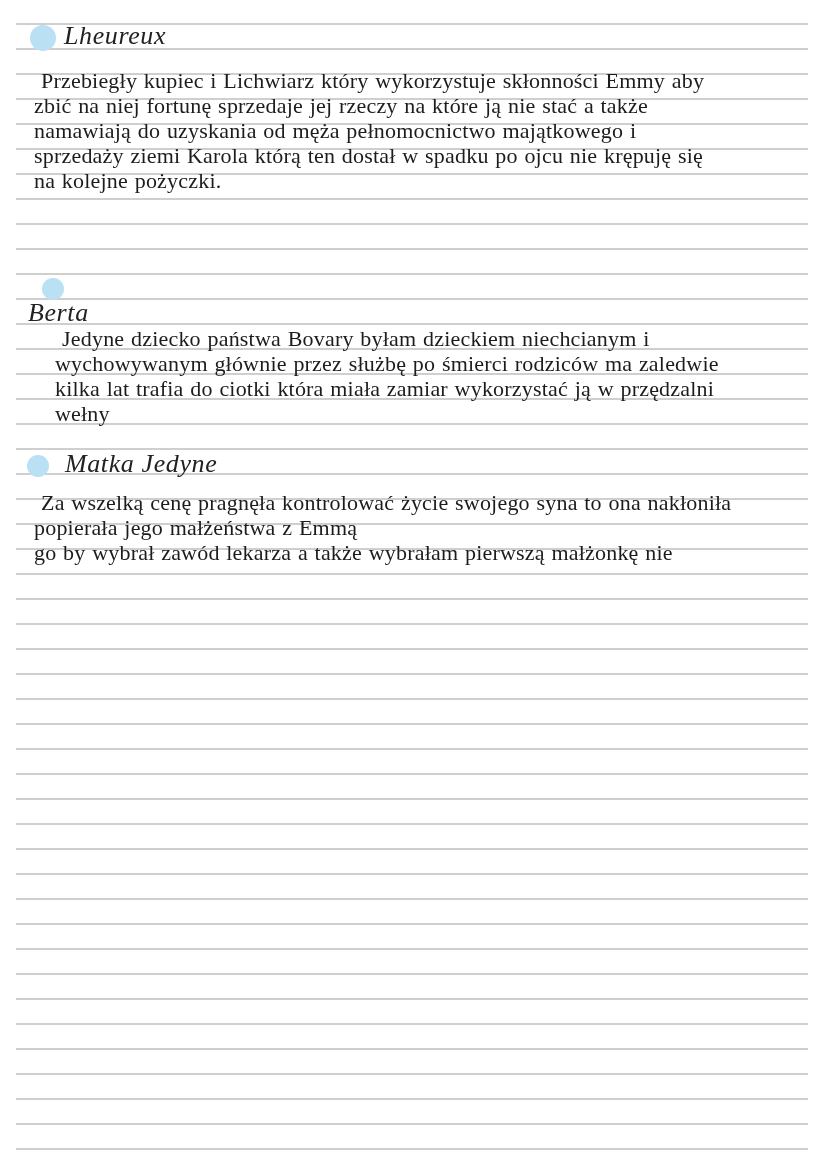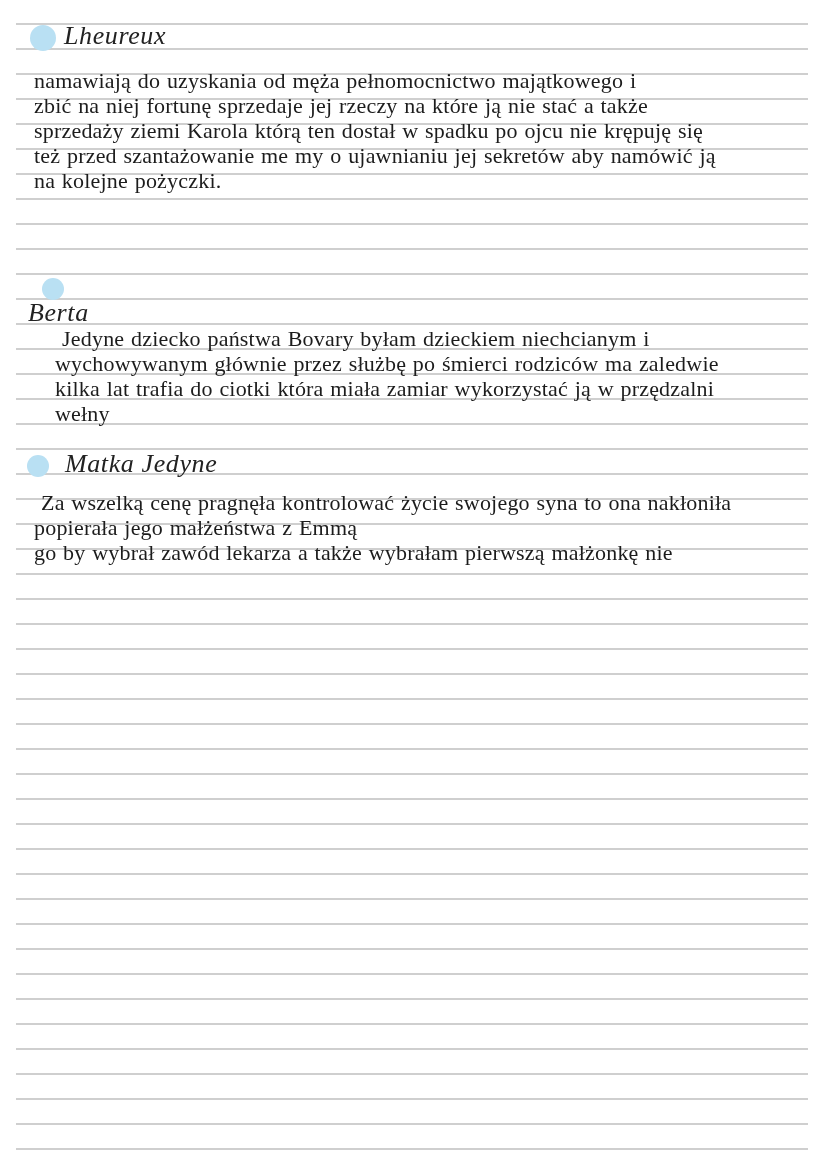--- a/index.html
+++ b/index.html
@@ -79,24 +79,24 @@
 
 <div class="note-page">
 
   <div class="ruled-lines"></div>
 
   <div class="heading heading-1">
     <span class="bullet-dot"></span>
     <span class="heading-title">Lheureux</span>
   </div>
   <div class="para para-1">
+    <div class="line indent">Przebiegły kupiec i Lichwiarz który wykorzystuje skłonności Emmy aby</div>
+    <div class="line">zbić na niej fortunę sprzedaje jej rzeczy na które ją nie stać a także</div>
     <div class="line">namawiają do uzyskania od męża pełnomocnictwo majątkowego i</div>
-    <div class="line">zbić na niej fortunę sprzedaje jej rzeczy na które ją nie stać a także</div>
     <div class="line">sprzedaży ziemi Karola którą ten dostał w spadku po ojcu nie krępuję się</div>
-    <div class="line">też przed szantażowanie me my o ujawnianiu jej sekretów aby namówić ją</div>
     <div class="line">na kolejne pożyczki.</div>
   </div>
 
   <div class="heading heading-2">
     <span class="bullet-dot"></span>
     <span class="heading-title">Berta</span>
   </div>
   <div class="para para-2">
     <div class="line indent">Jedyne dziecko państwa Bovary byłam dzieckiem niechcianym i</div>
     <div class="line">wychowywanym głównie przez służbę po śmierci rodziców ma zaledwie</div>

